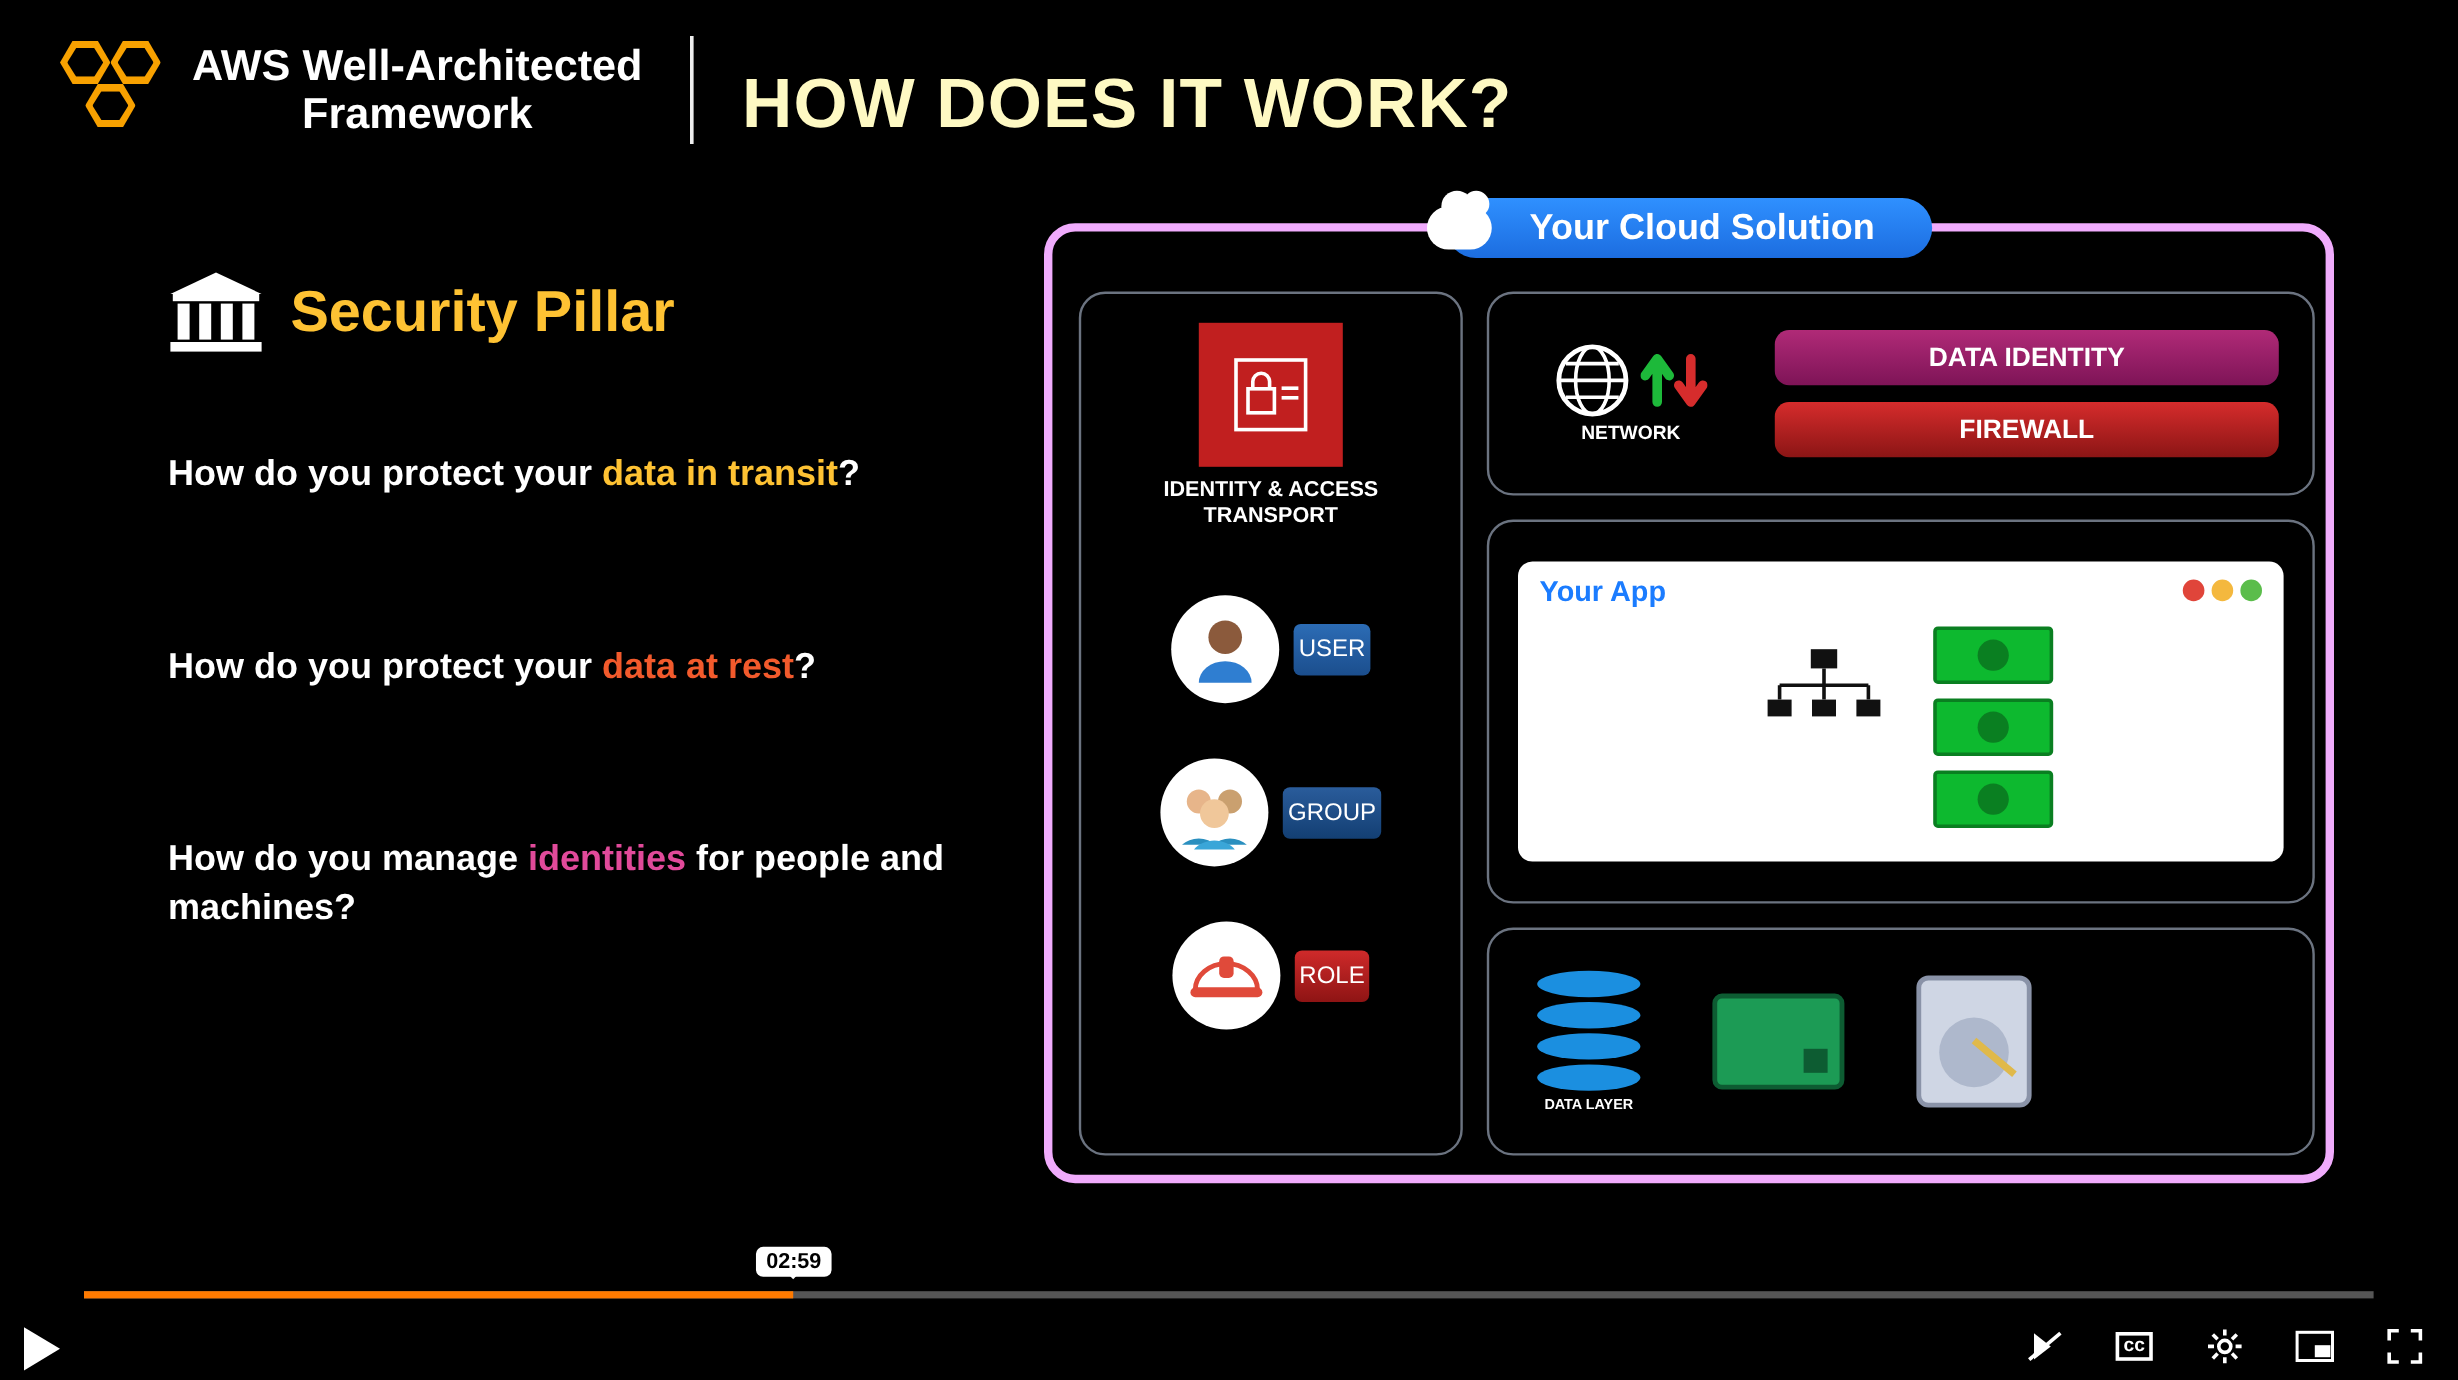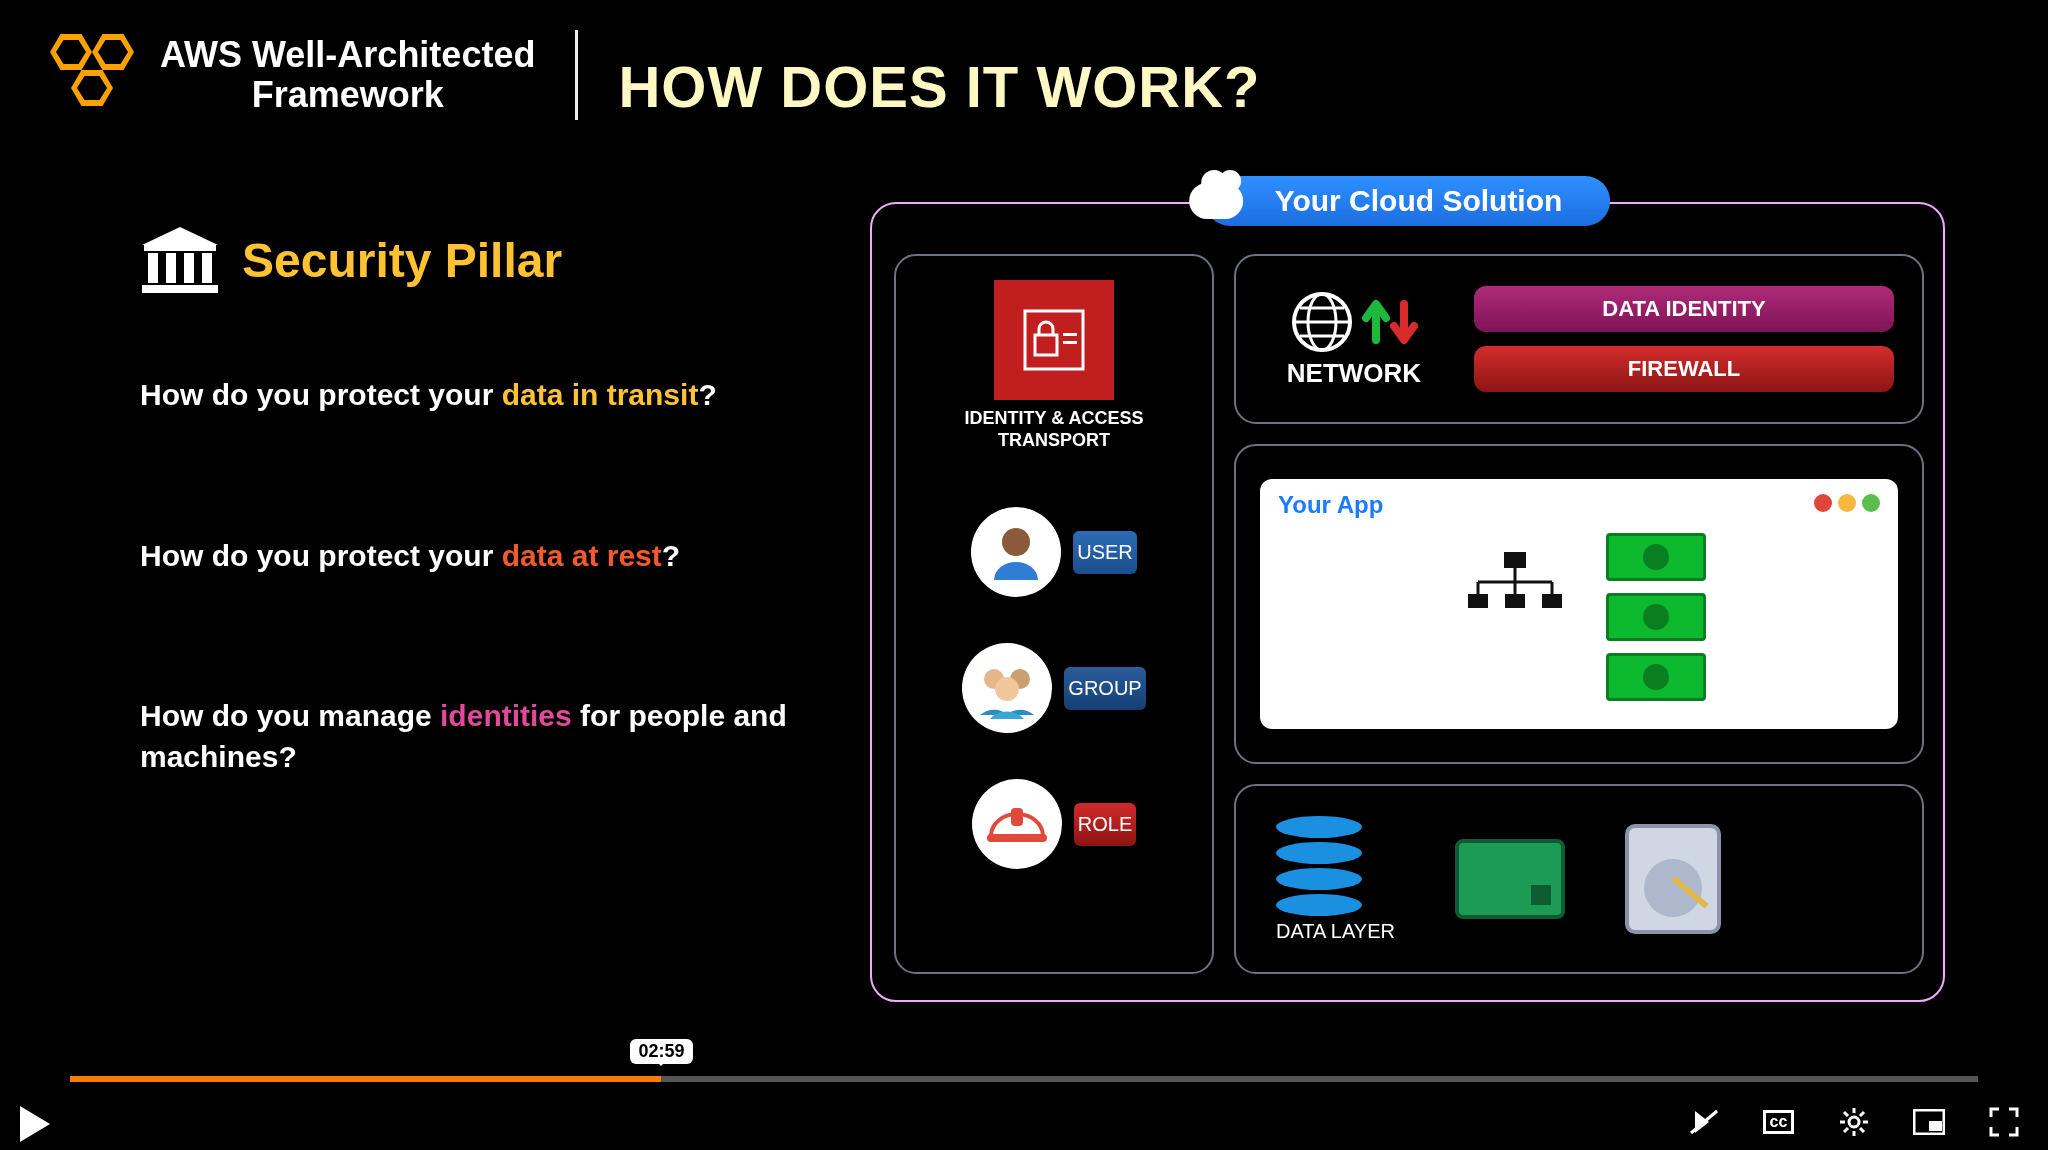--- a/index.html
+++ b/index.html
@@ -24,21 +24,21 @@
   
   .left-col { position: absolute; left: 140px; top: 225px; width: 680px; }
   .pillar-row { display: flex; align-items: center; gap: 22px; margin-bottom: 80px; }
   .pillar-title { font-size: 48px; font-weight: 800; color: #fec233; }
   .q { font-size: 30px; font-weight: 700; line-height: 1.35; margin-bottom: 120px; }
   .hl-orange { color: #f25a2c; }
   .hl-yellow { color: #fec233; }
   .hl-pink   { color: #e14a9a; }
 
   
-  .diagram { position: absolute; left: 870px; top: 202px; width: 1075px; height: 800px; border: 2px solid #f0abfc; border-radius: 26px; }
+  .diagram { position: absolute; left: 870px; top: 186px; width: 1075px; height: 800px; border: 7px solid #f0abfc; border-radius: 26px; }
   .cloud-pill { position: absolute; left: 50%; top: -28px; transform: translateX(-50%); background: linear-gradient(#2f90ff,#1c6de0); color: #fff; font-weight: 700; font-size: 30px; padding: 8px 48px 8px 70px; border-radius: 40px; display:flex; align-items:center; gap:18px;}
   .cloud-pill::before{ content:""; position:absolute; left:-16px; top:50%; transform:translateY(-50%); width:54px; height:36px; background:#fff; border-radius:20px;}
   .cloud-pill::after{ content:""; position:absolute; left:-4px; top:-6px; width:26px; height:26px; background:#fff; border-radius:50%; box-shadow: 16px -2px 0 -2px #fff;}
   .panel { position: absolute; border: 2px solid #6b7380; border-radius: 22px; }
   .panel.iam { left: 22px; top: 50px; width: 320px; height: 720px; text-align:center;}
   .panel.net { left: 362px; top: 50px; width: 690px; height: 170px; display:flex; align-items:center; gap:30px; padding:0 28px;}
   .panel.compute { left: 362px; top: 240px; width: 690px; height: 320px; display:flex; align-items:center; gap:20px; padding:0 24px;}
   .panel.data { left: 362px; top: 580px; width: 690px; height: 190px; display:flex; align-items:center; gap:60px; padding:0 40px; justify-content:flex-start;}
 
   
@@ -46,21 +46,21 @@
   .iam-lbl { font-size:18px; font-weight:800; line-height:1.2;}
   .iam-row { display:flex; align-items:center; justify-content:center; gap:12px; margin-top:46px;}
   .avatar { width: 90px; height:90px; border-radius:50%; background:#fff; display:flex; align-items:center; justify-content:center; position:relative;}
   .tag { font-weight:400; font-size:20px; color:#fff; padding:10px 4px; border-radius:6px; }
   .tag.blue { background: linear-gradient(#2c6cb5,#1b4e8d);}
   .tag.dblue{ background: linear-gradient(#2a5c9b,#133f73);}
   .tag.red  { background: linear-gradient(#cf2a2a,#8e1414);}
 
   
   .globe { width:64px;height:64px;}
-  .net-lbl { font-weight:800; font-size:26px;}
+  .net-lbl { font-weight:800; font-size:16px;}
   .pill { color:#fff; font-weight:800; font-size:22px; padding:10px 36px; border-radius:12px; text-align:center;}
   .pill.purple{ background: linear-gradient(#b02a77,#7e1457);}
   .pill.red2  { background: linear-gradient(#d62c2c,#8b1515);}
   .net-left { display:flex; flex-direction:column; align-items:center; gap:4px; width:180px;}
   .net-right{ display:flex; flex-direction:column; gap:14px; flex:1;}
 
   
   .compute-left{ width:200px; text-align:center;}
   .compute-lbl{ font-weight:800; font-size:20px; margin-top:6px;}
   .app-window{ flex:1; background:#fff; border-radius:12px; color:#000; padding:12px 18px 18px 18px; height:250px;}
@@ -69,21 +69,21 @@
   .dots span{ display:inline-block; width:18px;height:18px;border-radius:50%; margin-left:6px;}
   .dots .r{background:#e0453a;} .dots .y{background:#f4b83e;} .dots .g{background:#5bbd4b;}
   .app-body{ display:flex; gap:28px; align-items:center; justify-content:center; margin-top:14px;}
   .people-col{ display:flex; flex-direction:column; align-items:center; gap:12px;}
   .people-row{ display:flex; gap:10px;}
   .money-col{ display:flex; flex-direction:column; gap:12px;}
   .bill{ width:100px; height:48px; background:#0db92f; border:3px solid #0a7f21; border-radius:4px; position:relative;}
   .bill::after{content:"";position:absolute;left:50%;top:50%;transform:translate(-50%,-50%);width:26px;height:26px;border-radius:50%;background:#0a7f21;}
 
   
-  .data-lbl{font-weight:400; font-size:20px; margin-top:8px;}
+  .data-lbl{font-weight:700; font-size:12px; margin-top:8px;}
   .data-item{ text-align:center;}
   .cyl{ width:86px;height:96px; position:relative;}
   .cyl div{position:absolute; left:0; right:0; height:22px; background:#1b8fe0; border-radius:50%/50%;}
   .cyl .t1{top:0;} .cyl .t2{top:26px;} .cyl .t3{top:52px;} .cyl .t4{top:78px;}
   .cyl::after{content:"";position:absolute;left:0;right:0;top:11px;bottom:11px;background:#126aa8;z-index:-1;}
   .ram{ width:110px; height:80px; background:#1c9b55; border:4px solid #0d5c32; border-radius:8px; position:relative;}
   .ram::after{content:"";position:absolute;right:10px;bottom:10px;width:20px;height:20px;background:#0d5c32;}
   .hdd{ width:96px; height:110px; background:#cfd6e4; border:4px solid #8a93a8; border-radius:10px; position:relative;}
   .hdd::before{content:"";position:absolute;left:50%;top:30%;transform:translateX(-50%);width:58px;height:58px;border-radius:50%;background:#aeb8cc;}
   .hdd::after{content:"";position:absolute;left:50%;top:46%;width:44px;height:6px;background:#e0b94a;transform:rotate(40deg);transform-origin:left;}

